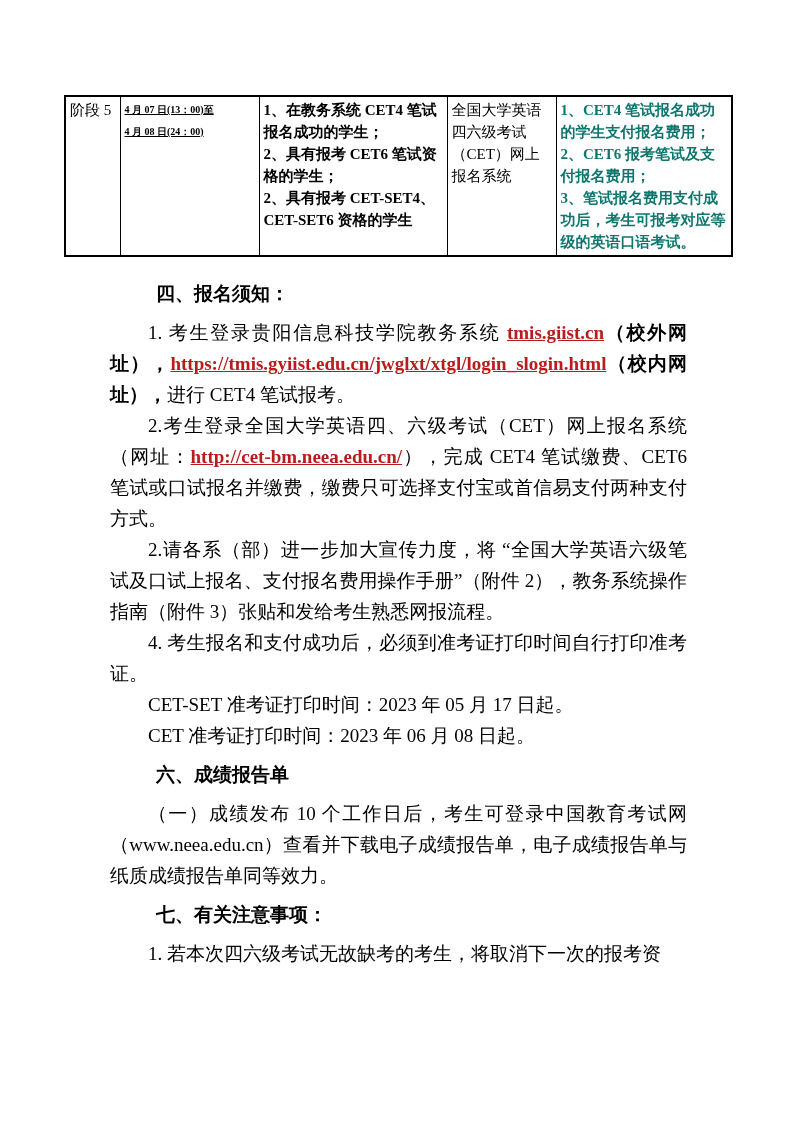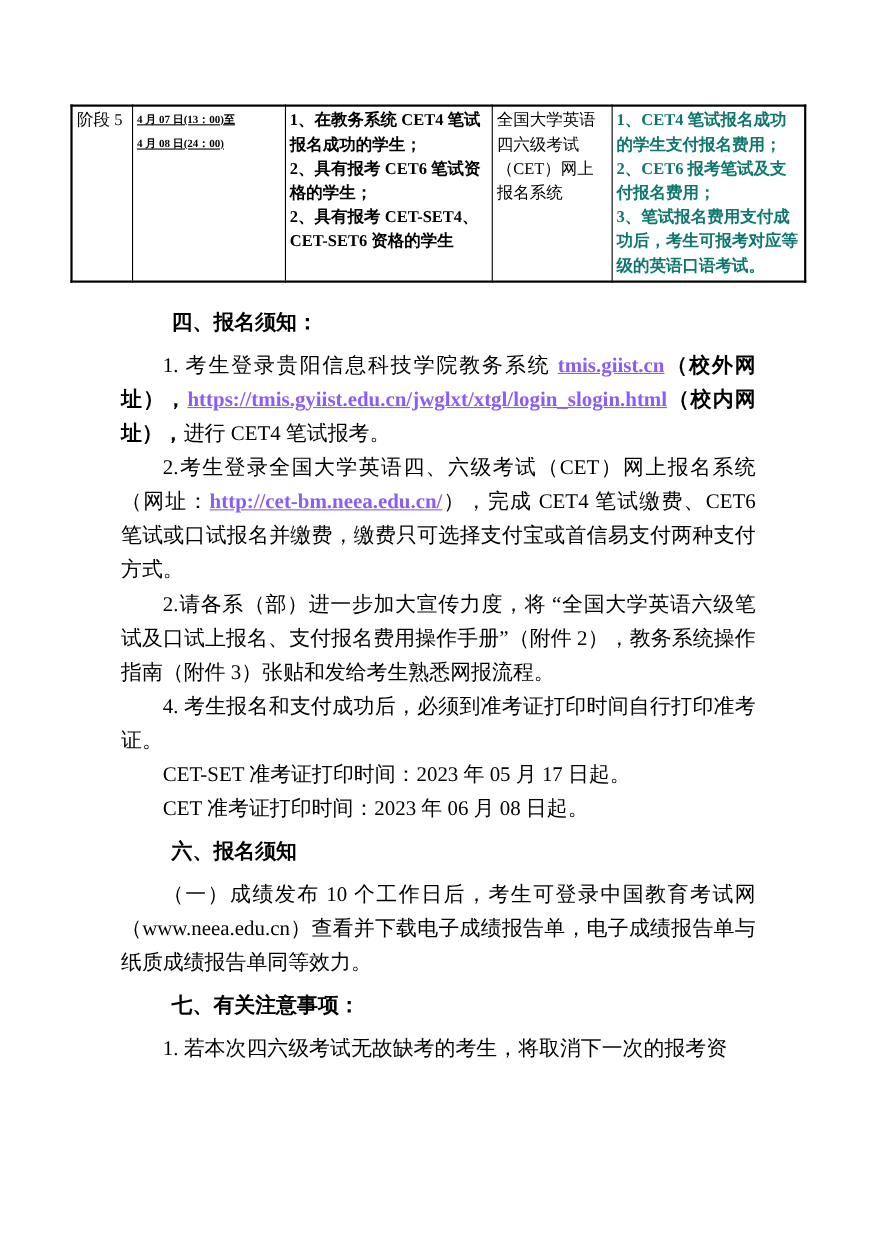--- a/index.html
+++ b/index.html
@@ -46,21 +46,21 @@
   .content p { margin:0; text-indent:38px; }
   .content h2 {
     margin:8px;
     font-size:19px;
     line-height:31px;
     font-weight:bold;
     text-indent:38px;
     font-family:"Liberation Sans","DejaVu Sans",sans-serif;
   }
   a.lnk {
-    color:#8b5cf6;
+    color:#b91c1c;
     font-weight:bold;
     text-decoration:underline;
     word-break:break-all;
     cursor:pointer;
   }
   .addr {
     font-weight:bold;
     font-family:"Liberation Sans","DejaVu Sans",sans-serif;
   }
 </style>
@@ -108,21 +108,21 @@
     <p><span>2.考生登录全国大学英语四、六级考试（CET）网上报名系统（网址：</span><a class="lnk">http://cet-bm.neea.edu.cn/</a><span>），完成 CET4 笔试缴费、CET6 笔试或口试报名并缴费，缴费只可选择支付宝或首信易支付两种支付方式。</span></p>
 
     <p>2.请各系（部）进一步加大宣传力度，将 “全国大学英语六级笔试及口试上报名、支付报名费用操作手册”（附件 2），教务系统操作指南（附件 3）张贴和发给考生熟悉网报流程。</p>
 
     <p>4. 考生报名和支付成功后，必须到准考证打印时间自行打印准考证。</p>
 
     <p>CET-SET 准考证打印时间：2023 年 05 月 17 日起。</p>
 
     <p>CET 准考证打印时间：2023 年 06 月 08 日起。</p>
 
-    <h2>六、报名须知</h2>
+    <h2>六、成绩报告单</h2>
 
     <p>（一）成绩发布 10 个工作日后，考生可登录中国教育考试网（www.neea.edu.cn）查看并下载电子成绩报告单，电子成绩报告单与纸质成绩报告单同等效力。</p>
 
 
     <h2>七、有关注意事项：</h2>
 
     <p>1. 若本次四六级考试无故缺考的考生，将取消下一次的报考资</p>
 
   </div>
 </div>

